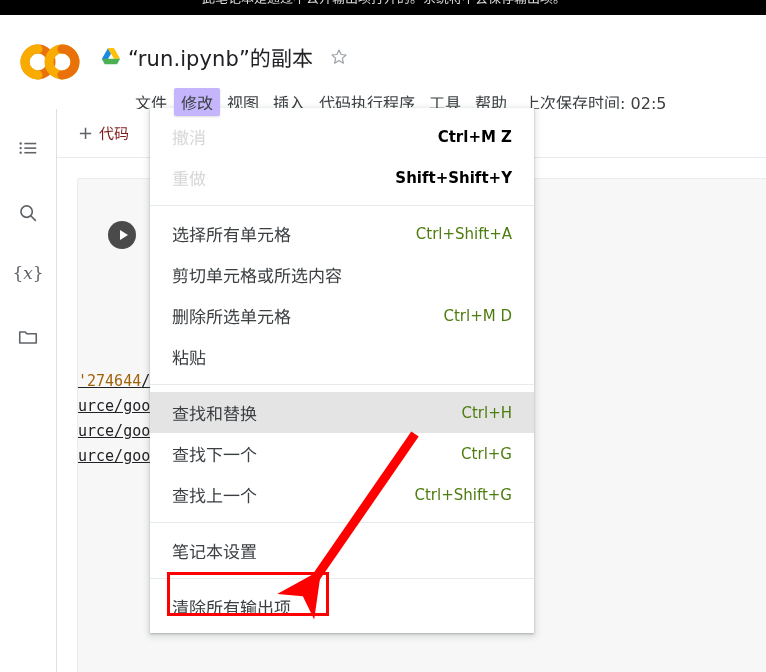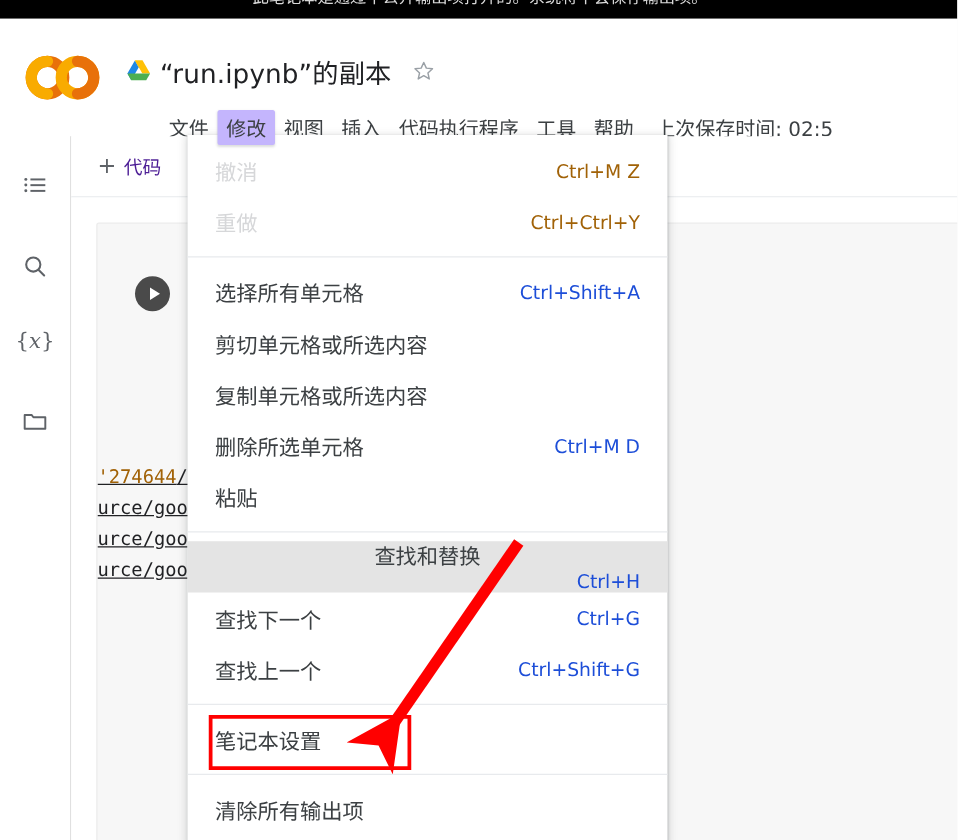--- a/index.html
+++ b/index.html
@@ -222,28 +222,28 @@
   }
   .mrow .lbl {
     font-size: 17px;
     color: #3c4043;
     font-family: "DejaVu Sans", sans-serif;
     white-space: nowrap;
   }
   .mrow .acc {
     margin-left: auto;
     font-size: 15px;
-    color: #1d4ed8;
+    color: #4d7c0f;
     font-family: "DejaVu Sans", sans-serif;
     white-space: nowrap;
     padding-left: 18px;
   }
   .mrow.disabled .lbl { color: #d6d7d9; }
-  .mrow.disabled .acc { color: #a16207; }
-  .mrow.hl { background: #e4e4e4; flex-direction: column; }
+  .mrow.disabled .acc { color: #000000; font-weight: bold; }
+  .mrow.hl { background: #e4e4e4; }
   .msep {
     height: 1px;
     background: #e8eaed;
     margin: 7px 0;
   }
 
   
   .annot-box {
     position: absolute;
     left: 167px; top: 572px;
@@ -337,21 +337,21 @@
     <div class="rail-btn" style="top:212px;">
       <svg width="22" height="22" viewBox="0 0 24 24">
         <path d="M3 6.5 h6 l1.6 2 h10.4 v10 H3 Z" fill="none" stroke="#5f6368" stroke-width="1.7" stroke-linejoin="round"></path>
       </svg>
     </div>
   </div>
 
   <div class="toolbar">
     <div class="add-btn">
       <span class="plus">+</span>
-      <span style="color:#4c1d95;">代码</span>
+      <span style="color:#7f1d1d;">代码</span>
     </div>
   </div>
 
   <div class="canvas">
     <div class="cell">
       <div class="run-btn"></div>
       <div class="out-area">
         <div class="out-line">
           <span class="g">'274644</span><span class="k">/libgoogle-perftoo</span>
         </div>
@@ -369,35 +369,31 @@
   </div>
 
   <div class="dropdown">
 
     <div class="mrow disabled">
       <span class="lbl">撤消</span>
       <span class="acc">Ctrl+M Z</span>
     </div>
     <div class="mrow disabled">
       <span class="lbl">重做</span>
-      <span class="acc">Ctrl+Ctrl+Y</span>
+      <span class="acc">Shift+Shift+Y</span>
     </div>
 
     <div class="msep"></div>
 
     <div class="mrow">
       <span class="lbl">选择所有单元格</span>
       <span class="acc">Ctrl+Shift+A</span>
     </div>
     <div class="mrow">
       <span class="lbl">剪切单元格或所选内容</span>
-      <span class="acc"></span>
-    </div>
-    <div class="mrow">
-      <span class="lbl">复制单元格或所选内容</span>
       <span class="acc"></span>
     </div>
     <div class="mrow">
       <span class="lbl">删除所选单元格</span>
       <span class="acc">Ctrl+M D</span>
     </div>
     <div class="mrow">
       <span class="lbl">粘贴</span>
       <span class="acc"></span>
     </div>

